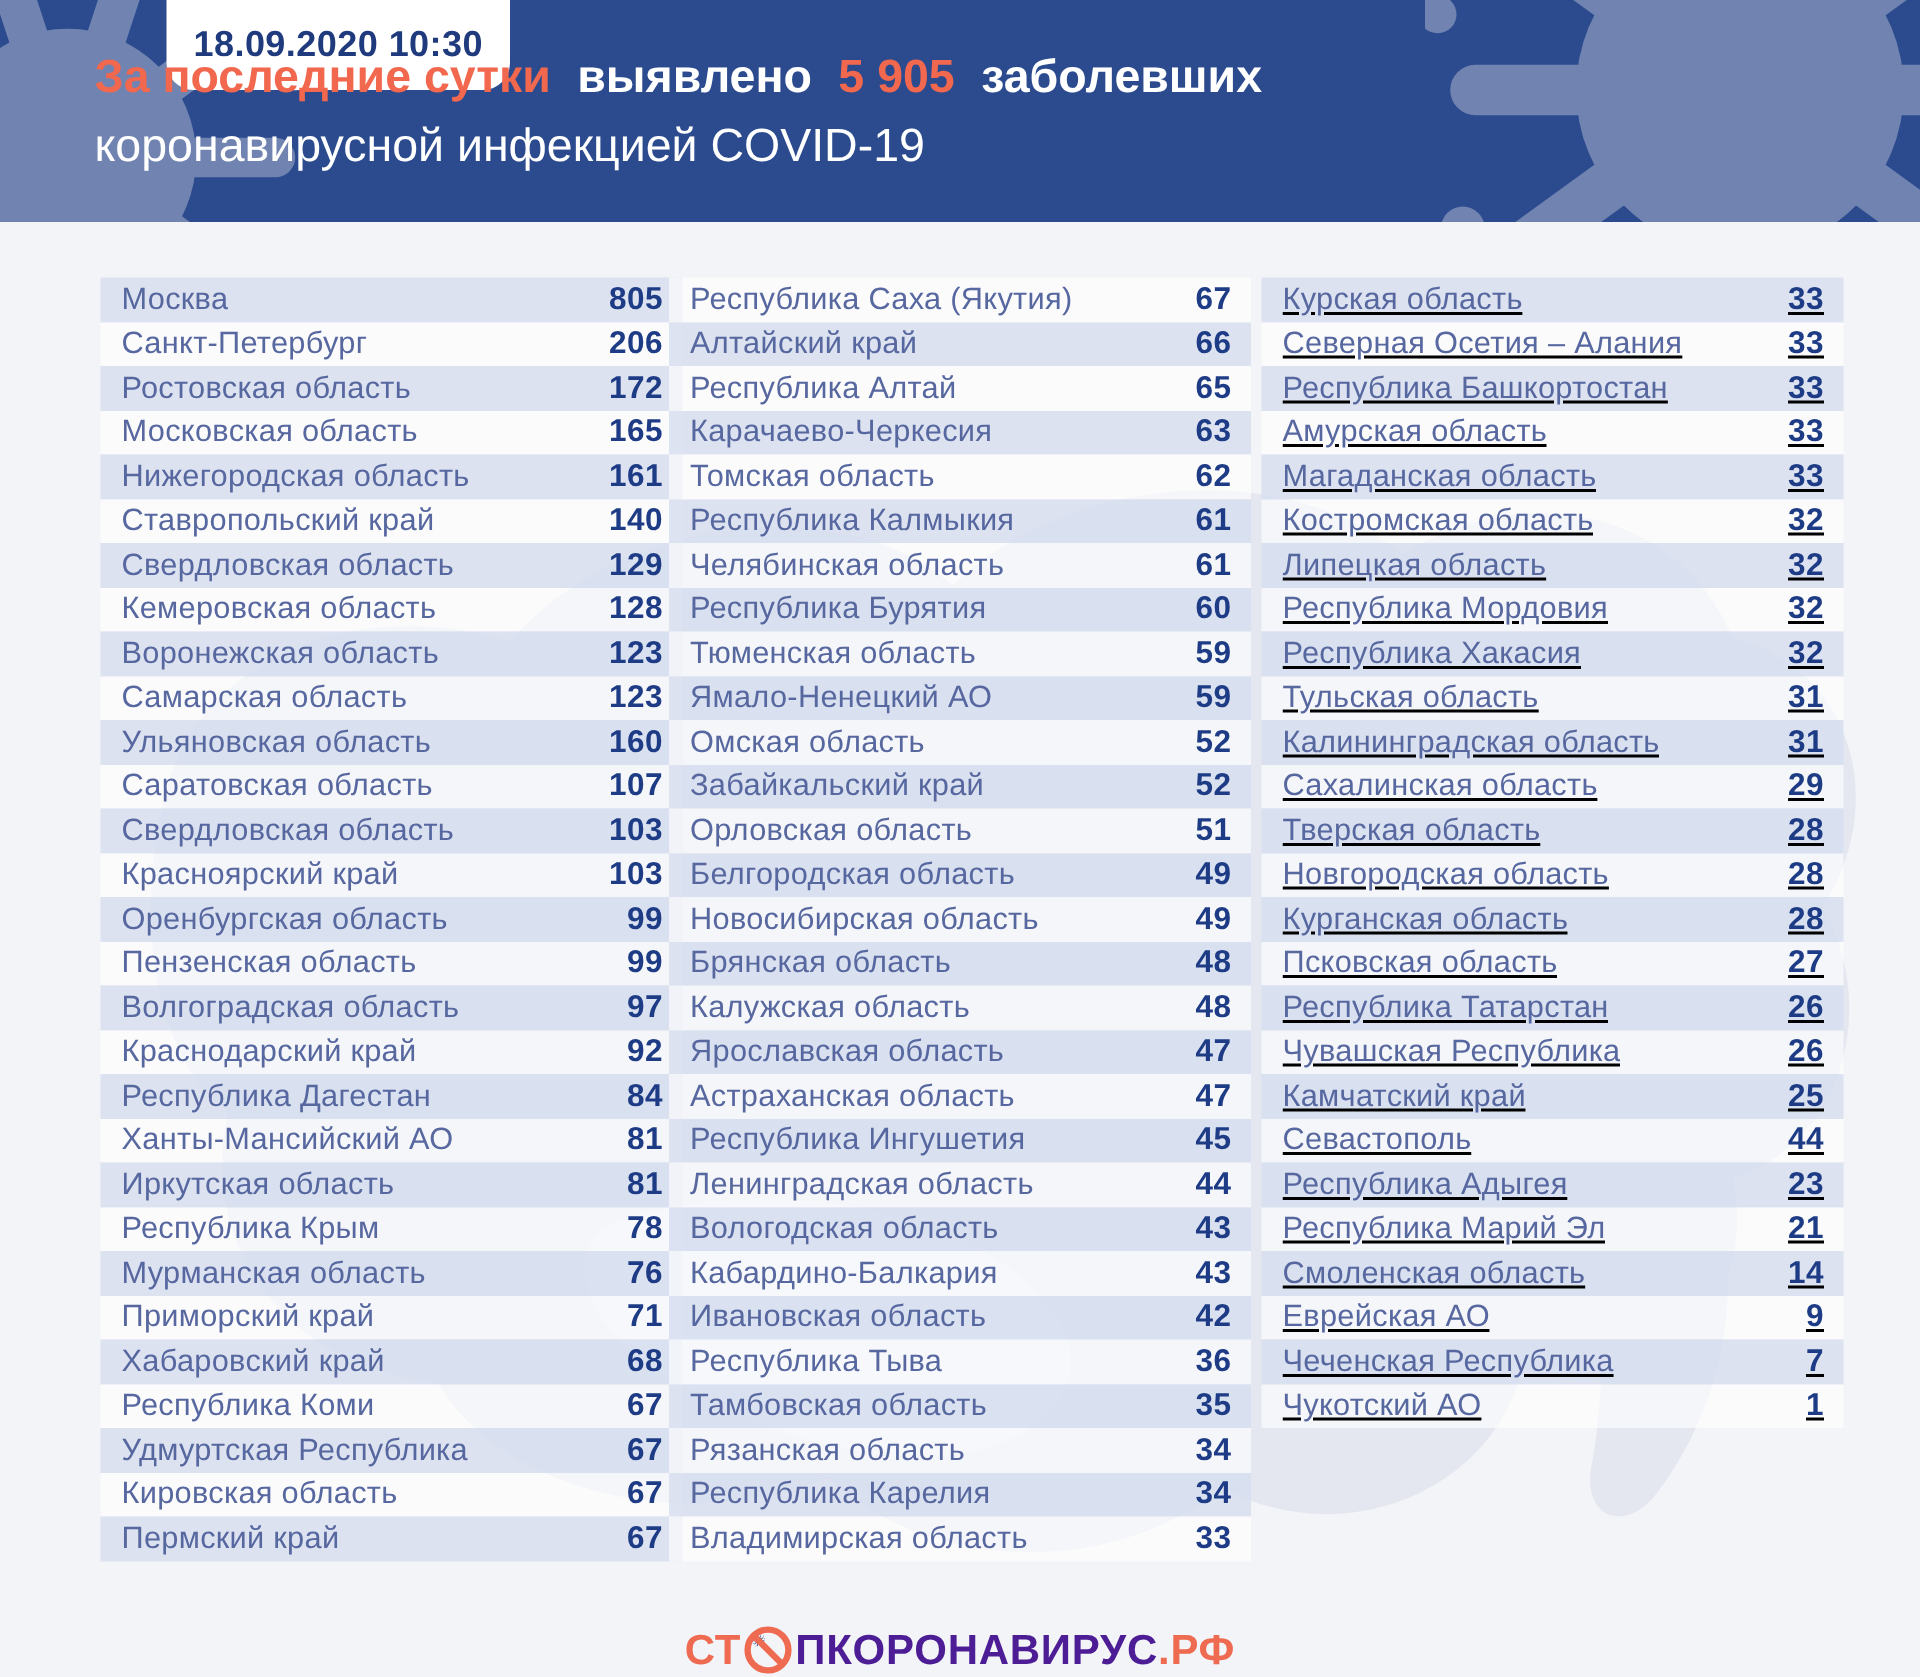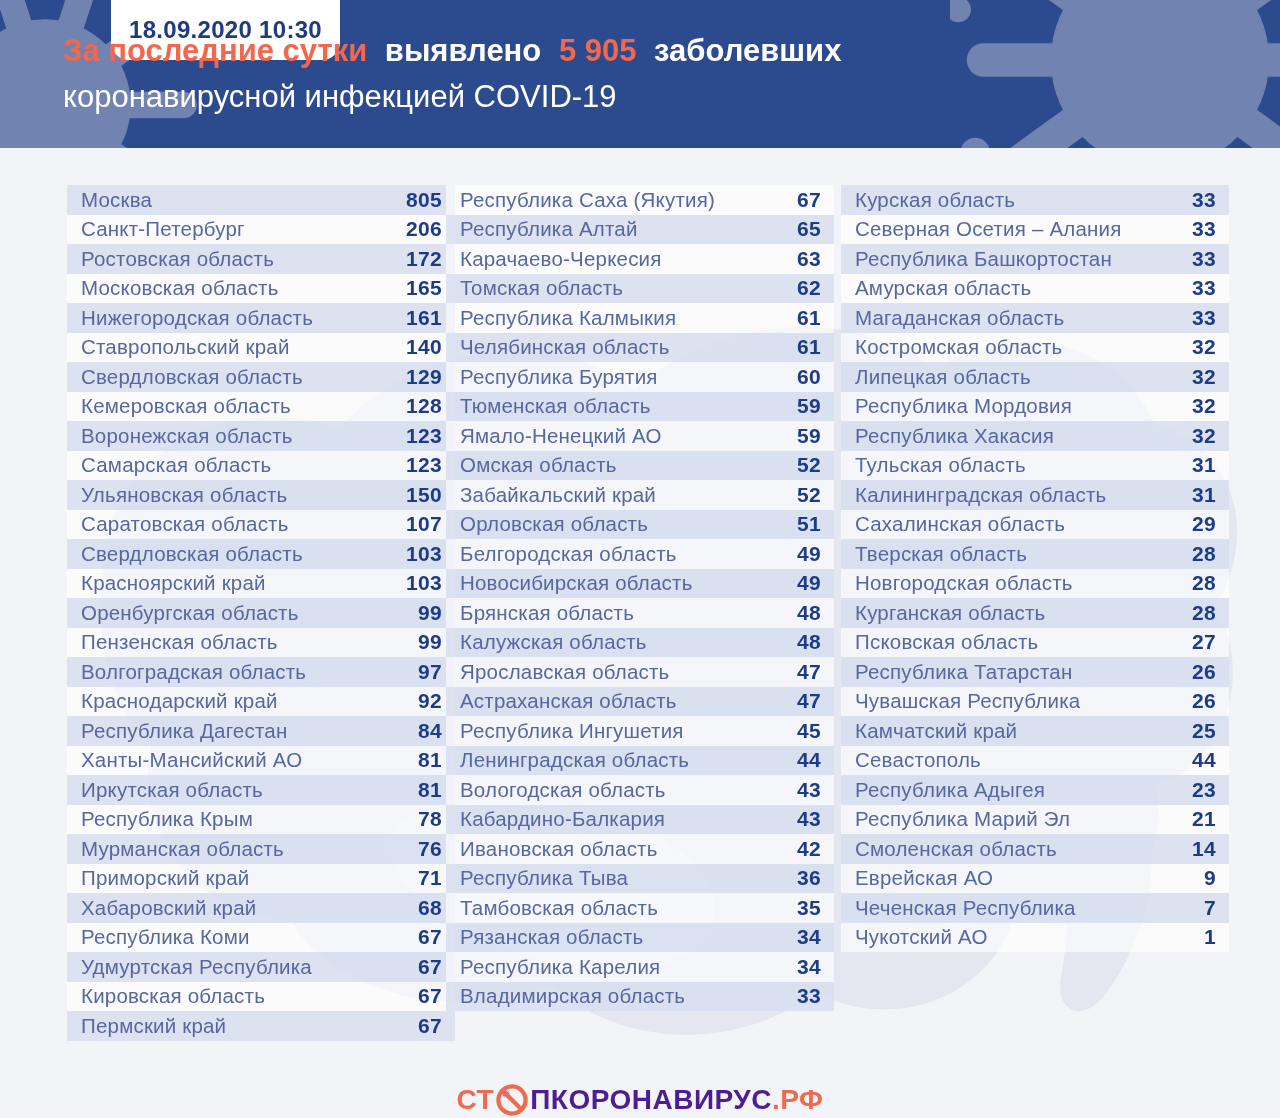--- a/index.html
+++ b/index.html
@@ -26,21 +26,21 @@
   .hl-line1 span{margin-right:9px;}
 
   
   .map{position:absolute;left:70px;top:200px;width:1200px;height:880px;
        opacity:.55;z-index:0;}
 
   
   .col{position:absolute;top:185px;width:388px;z-index:1;}
   .col-1{left:67px;}
   .col-2{left:446px;}
-  .col-3{left:841px;}
+  .col-3{left:841px;text-decoration:underline;}
   .row{height:29.5px;display:flex;align-items:center;justify-content:space-between;
        padding:0 13px 0 14px;box-sizing:border-box;}
   .col-1 .row:nth-child(odd),
   .col-3 .row:nth-child(odd),
   .col-2 .row:nth-child(even){background:rgba(215,222,239,.85);}
   .col-1 .row:nth-child(even),
   .col-3 .row:nth-child(even),
   .col-2 .row:nth-child(odd){background:rgba(255,255,255,.62);}
   .region{font-size:20.5px;font-weight:400;color:#57679f;letter-spacing:.2px;
           white-space:nowrap;overflow:hidden;}
@@ -165,21 +165,21 @@
     <span class="value">123</span>
   </div>
 
   <div class="row">
     <span class="region">Самарская область</span>
     <span class="value">123</span>
   </div>
 
   <div class="row">
     <span class="region">Ульяновская область</span>
-    <span class="value">150</span>
+    <span class="value">160</span>
   </div>
 
   <div class="row">
     <span class="region">Саратовская область</span>
     <span class="value">107</span>
   </div>
 
   <div class="row">
     <span class="region">Свердловская область</span>
     <span class="value">103</span>
@@ -264,20 +264,24 @@
     <span class="region">Пермский край</span>
     <span class="value">67</span>
   </div>
 </div>
 <div class="col col-2">
   <div class="row">
     <span class="region">Республика Саха (Якутия)</span>
     <span class="value">67</span>
   </div>
 
+  <div class="row">
+    <span class="region">Алтайский край</span>
+    <span class="value">66</span>
+  </div>
 
   <div class="row">
     <span class="region">Республика Алтай</span>
     <span class="value">65</span>
   </div>
 
   <div class="row">
     <span class="region">Карачаево-Черкесия</span>
     <span class="value">63</span>
   </div>

